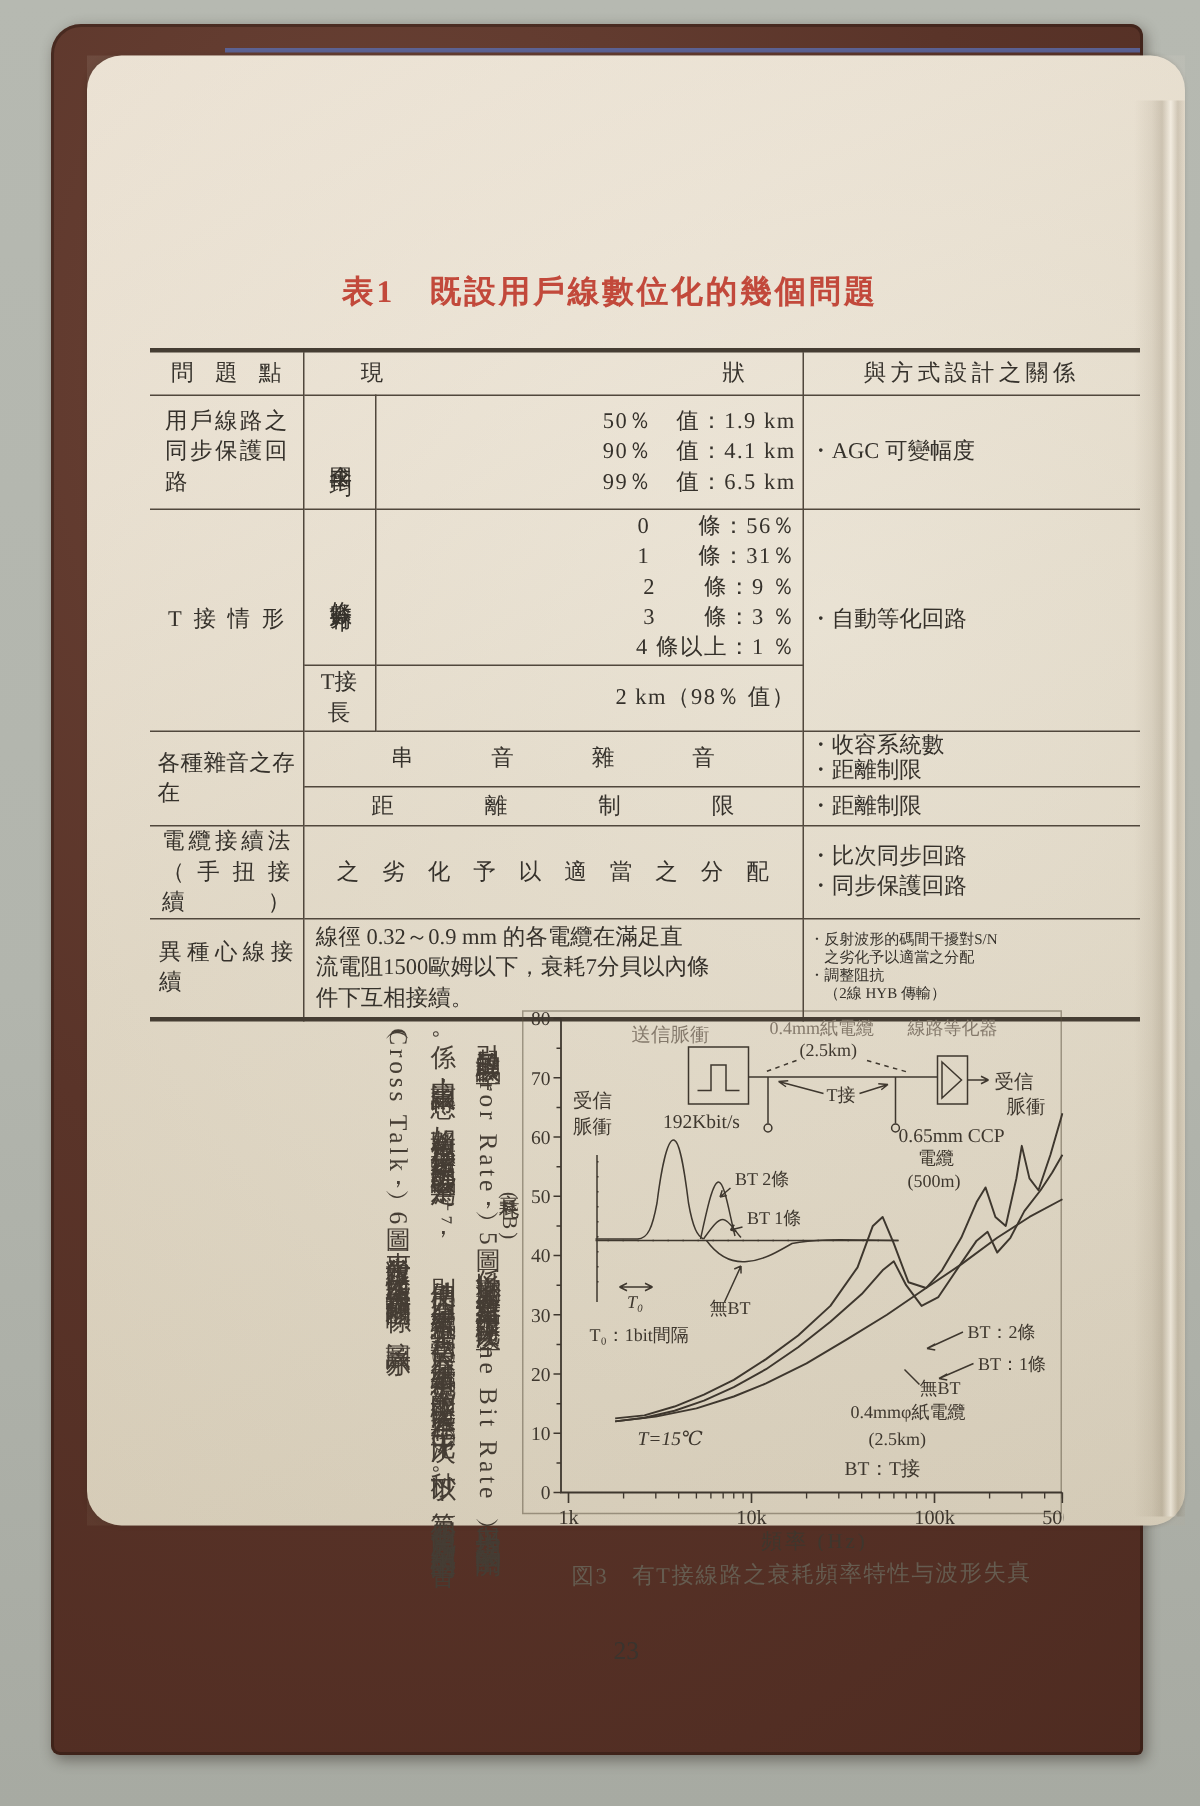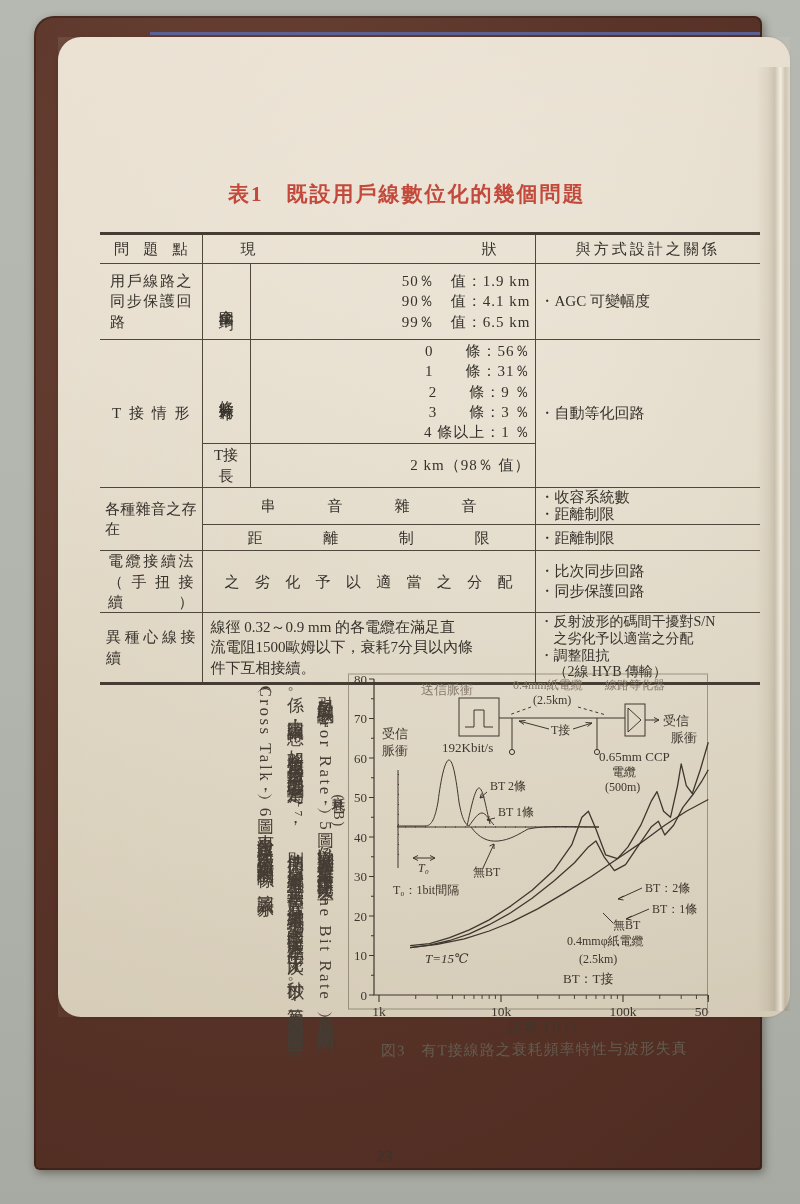--- a/index.html
+++ b/index.html
@@ -64,21 +64,21 @@
   #fig-svg text{fill:#3e372e;font-family:"Liberation Serif","DejaVu Serif",serif;}
   #fig-svg .faint{fill:#84796b;}
   .frame{fill:none;stroke:rgba(90,80,62,.5);stroke-width:1;}
   .inkline path,.inkline rect,.inkline circle{stroke:#3e372e;stroke-width:1;fill:none;}
   .ticks{stroke:#3e372e;stroke-width:6;stroke-dasharray:1 9;}
   .ink{stroke:#3e372e;}
   .caption{
     position:absolute;left:323px;top:1003px;width:400px;
     font-size:15px;color:#655c50;letter-spacing:1px;transform:rotate(-0.5deg);white-space:nowrap;
   }
-  .pagenum{position:absolute;left:318px;top:1110px;width:50px;text-align:left;font-size:17px;color:#3a342e;}
+  .pagenum{position:absolute;left:318px;top:1054px;width:50px;text-align:right;font-size:17px;color:#3a342e;}
 </style>
 </head>
 <body>
 
 <div class="cover"></div>
 <div class="endpaper-line"></div>
 
 <div class="page">
   <div class="crease"></div>
 
@@ -135,21 +135,21 @@
 （手扭接續）</td>
       <td colspan="2" class="spread" style="padding:0 22px">之劣化予以適當之分配</td>
       <td class="no-r relc" style="line-height:1.3">・比次同步回路
 ・同步保護回路</td>
     </tr>
     <tr style="height:62px">
       <td class="no-l spread" style="padding:0 6px">異種心線接續</td>
       <td colspan="2" class="pre" style="padding:2px 8px;line-height:1.35">線徑 0.32～0.9 mm 的各電纜在滿足直
 流電阻1500歐姆以下，衰耗7分貝以內條
 件下互相接續。</td>
-      <td class="no-r relc" style="line-height:1.2;font-size:14px">・反射波形的碼間干擾對S/N
+      <td class="no-r relc" style="line-height:1.2;font-size:10px">・反射波形的碼間干擾對S/N
 　之劣化予以適當之分配
 ・調整阻抗
 　（2線 HYB 傳輸）</td>
     </tr>
   </tbody>
     </table>
 
   <div class="vtext">引起的誤碼率（Error Rate），圖5係以實測脈衝雜音結果導出線路比次率（Line Bit Rate）與平均誤碼率的關係。由該圖得悉，如將數位用戶傳輸系統的誤碼率定為10⁻⁷，則使用〇・四公厘紙電纜五公里（相當於〇・五公厘紙電纜七公里）的線路比次率應在二〇〇千比次／秒以下。第三個劣化原因為電纜內的串音（Cross Talk），圖6示串音對線路比次率與傳輸距離的關係，該圖亦示</div>
 
   <div class="ylabel">衰耗 (dB)</div>

